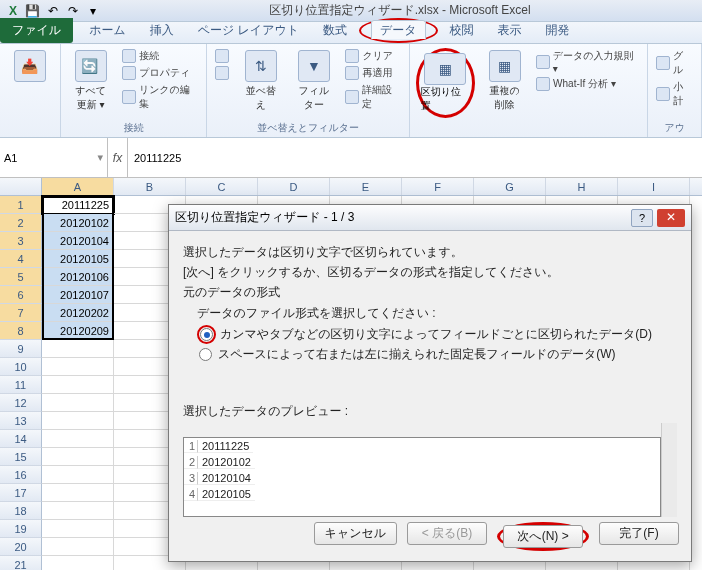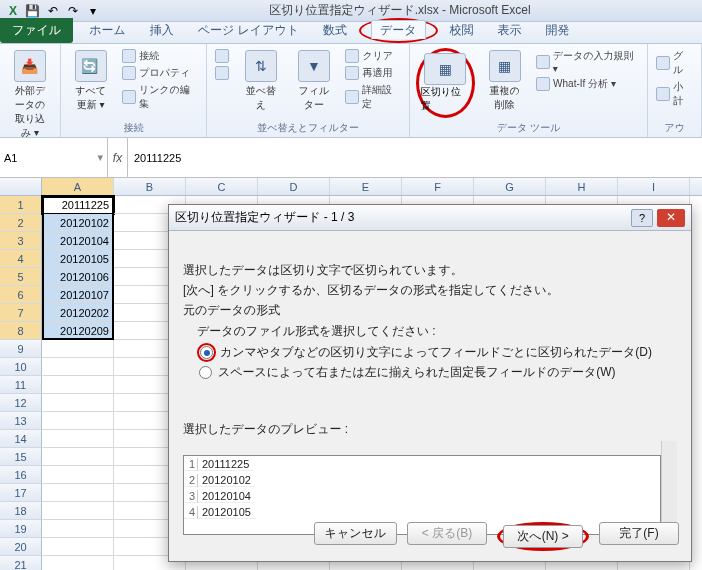--- a/index.html
+++ b/index.html
@@ -54,21 +54,21 @@
 .cell.selrange { background:#c9ddf2; }
 .cell.active { background:#fff; outline:2px solid #000; outline-offset:-1px; }
 .sel-outline { position:absolute; left:0; top:0; width:72px; height:144px; border:2px solid #000; pointer-events:none; }
 
 
 .dialog { position:absolute; left:168px; top:204px; width:524px; height:358px; background:#f0f0f0; border:1px solid #7a7a7a; box-shadow:0 4px 14px rgba(0,0,0,.35); }
 .dlg-title { height:26px; background:linear-gradient(#fdfdfe,#e0e6ee); display:flex; align-items:center; justify-content:space-between; padding:4px 6px; border-bottom:1px solid #b0b8c4; font-size:12px; }
 .dlg-title-r { display:flex; gap:4px; }
 .dlg-x { width:28px; height:18px; background:#d04030; color:#fff; border-radius:2px; text-align:center; font-size:12px; line-height:16px; }
 .dlg-q { width:22px; height:18px; background:#dce4ef; border:1px solid #90a4c0; border-radius:2px; text-align:center; line-height:16px; font-size:11px; }
-.dlg-body { padding:2px 14px; font-size:12px; color:#222;margin-top:26px; }
+.dlg-body { padding:10px 14px; font-size:12px; color:#222; }
 .dlg-body p { margin:3px 0; }
 .group-label { margin-top:6px;font-family:Liberation Mono, monospace; }
 .subgroup { margin-left:14px; margin-top:4px; }
 .radio-line { display:flex; align-items:center; gap:4px; margin:2px 0; }
 .radio-dot { width:13px; height:13px; border:1px solid #7a7a7a; border-radius:50%; display:flex; align-items:center; justify-content:center; background:#fff; }
 .radio-dot.checked::after { content:''; width:6px; height:6px; background:#2060c0; border-radius:50%; }
 .radio-circle { border:2px solid #d40000; border-radius:50%; padding:1px; display:inline-flex; }
 .preview-box { margin-top:14px; border:1px solid #888; background:#fff; height:80px; overflow:hidden; font-size:11px; }
 .preview-line { display:flex; height:16px; align-items:center; }
 .preview-rowh { width:14px; text-align:right; padding-right:2px; border-right:1px solid #ccc; color:#666; border-bottom:1px solid #eee; }
@@ -105,21 +105,20 @@
   <div class="tab">校閲</div>
   <div class="tab">表示</div>
   <div class="tab">開発</div>
 </div>
 
 <div class="ribbon">
   <div class="rgroup">
     <div class="rgroup-body">
       <div class="big-btn">
           <div class="ico32">📥</div>
-          <span>外部データの取り込み ▾</span>
         </div>
     </div>
 
   </div>
   <div class="rgroup">
     <div class="rgroup-body">
       <div class="big-btn">
           <div class="ico32">🔄</div>
           <span>すべて更新 ▾</span>
         </div>
@@ -191,21 +190,20 @@
         <div class="small-item">
             <span class="sm-ico"></span>
             <span>データの入力規則 ▾</span>
           </div>
         <div class="small-item">
             <span class="sm-ico"></span>
             <span>What-If 分析 ▾</span>
           </div>
       </div>
     </div>
-    <div class="rgroup-label">データ ツール</div>
   </div>
   <div class="rgroup">
     <div class="rgroup-body">
       <div class="small-stack">
         <div class="small-item">
             <span class="sm-ico"></span>
             <span>グル</span>
           </div>
         <div class="small-item">
             <span class="sm-ico"></span>

